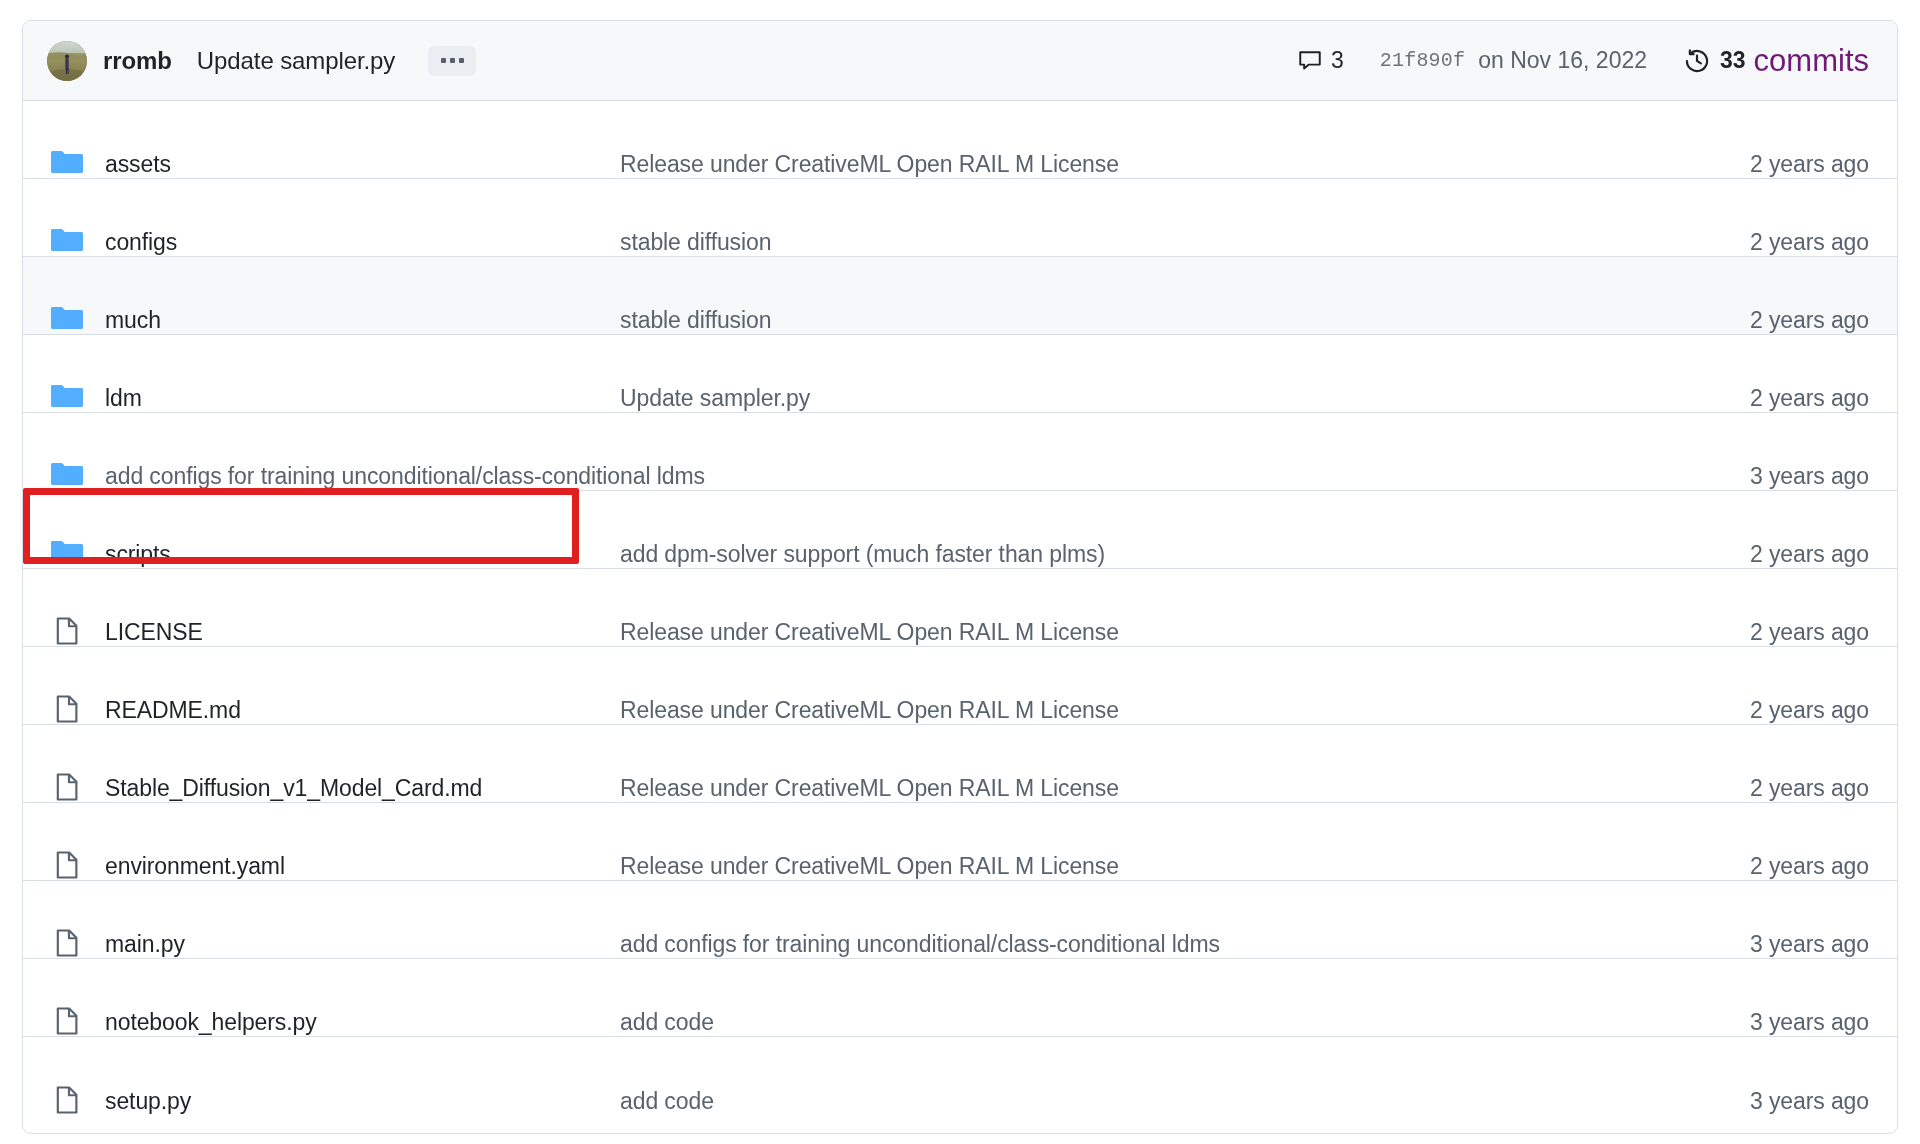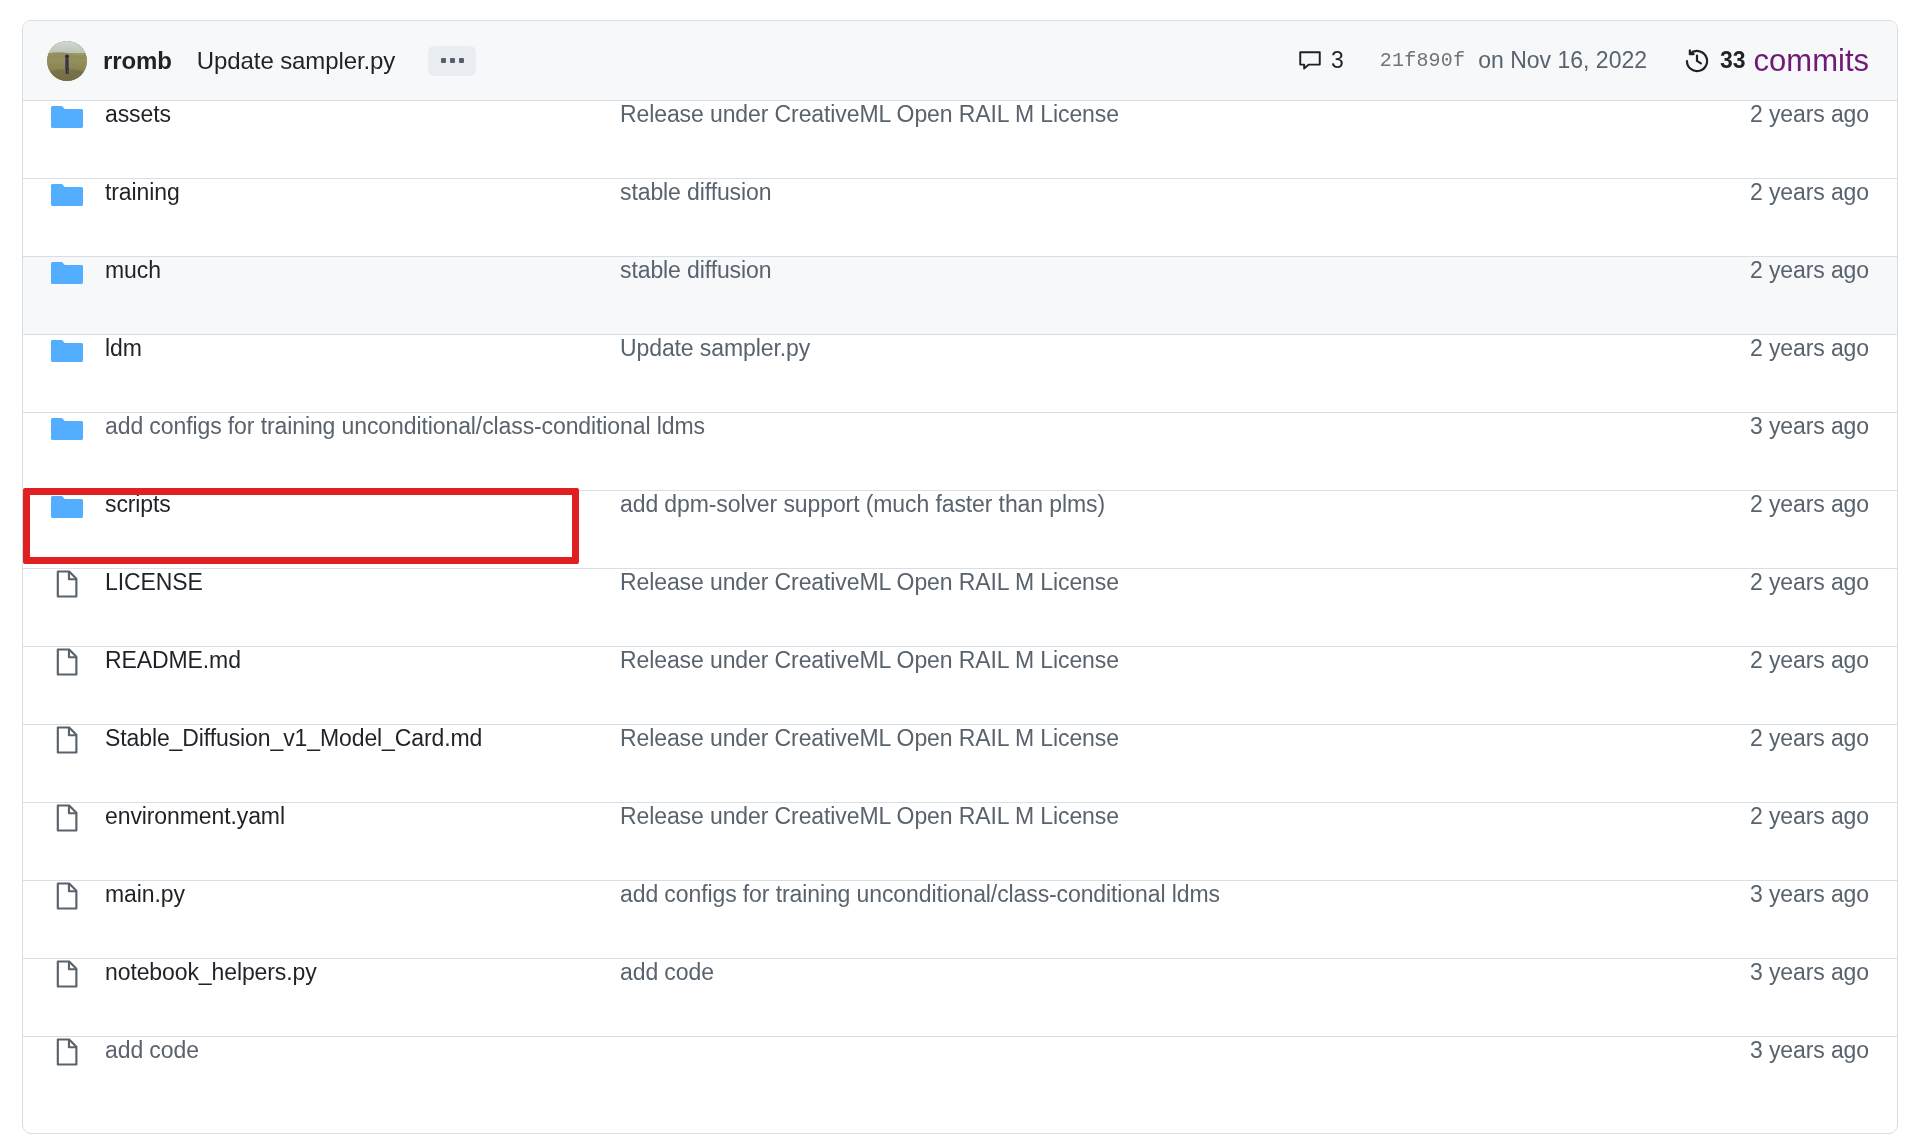--- a/index.html
+++ b/index.html
@@ -138,21 +138,21 @@
     color: #701a75;
     margin-left: -2px;
   }
 
   
   .file-list { display: block; }
 
   .file-row {
     height: 78px;
     display: flex;
-    align-items: flex-start;
+    align-items: flex-end;
     border-bottom: 1px solid #d8dee4;
     background: #ffffff;
     position: relative;
   }
   .file-row:last-child { border-bottom: none; }
   .file-row.is-hovered { background: #f6f8fa; }
 
   .cell-icon {
     width: 82px;
     flex: 0 0 82px;
@@ -299,21 +299,21 @@
     <div class="cell-age">2 years ago</div>
   </div>
       <div class="file-row">
     <div class="cell-icon">
           <span>
             <svg class="icon" width="32" height="32" viewBox="0 0 16 16" fill="#54aeff">
               <path d="M.75 2.5h4.4c.3 0 .58.13.77.36l.93 1.14h8.4c.41 0 .75.34.75.75v8.05c0 .41-.34.75-.75.75H.75a.75.75 0 0 1-.75-.75V3.25c0-.41.34-.75.75-.75z"></path>
             </svg>
           </span>
         </div>
-    <div class="cell-name">training</div>
+    <div class="cell-name">configs</div>
     <div class="cell-message">stable diffusion</div>
     <div class="cell-age">2 years ago</div>
   </div>
       <div class="file-row is-hovered">
     <div class="cell-icon">
           <span>
             <svg class="icon" width="32" height="32" viewBox="0 0 16 16" fill="#54aeff">
               <path d="M.75 2.5h4.4c.3 0 .58.13.77.36l.93 1.14h8.4c.41 0 .75.34.75.75v8.05c0 .41-.34.75-.75.75H.75a.75.75 0 0 1-.75-.75V3.25c0-.41.34-.75.75-.75z"></path>
             </svg>
           </span>
@@ -438,17 +438,18 @@
   </div>
       <div class="file-row">
     <div class="cell-icon">
           <span>
             <svg class="icon" width="30" height="30" viewBox="0 0 16 16" fill="none" stroke="#59636e" stroke-width="1.15">
               <path d="M3.1 1.35h6.05L13 5.25v9.4H3.1z" stroke-linejoin="round"></path>
               <path d="M9.05 1.4v4.05h3.95" stroke-linejoin="round"></path>
             </svg>
           </span>
         </div>
+    <div class="cell-name">setup.py</div>
     <div class="cell-message">add code</div>
     <div class="cell-age">3 years ago</div>
   </div>
     </div>
 </div>
 
 </body></html>

